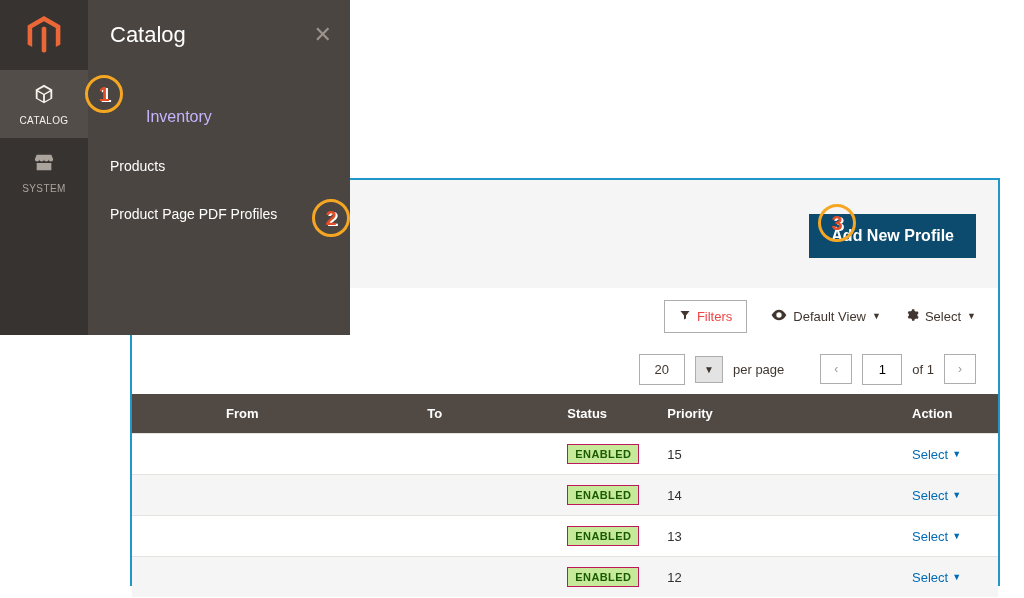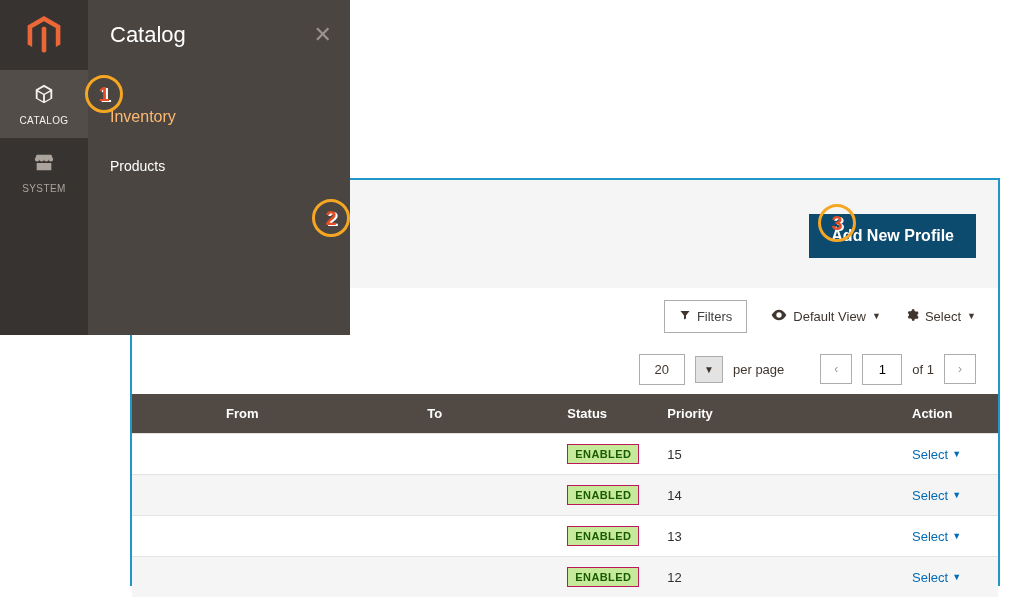--- a/index.html
+++ b/index.html
@@ -4,21 +4,21 @@
 <style>
   * { box-sizing: border-box; margin: 0; padding: 0; }
   body { font-family: -apple-system, BlinkMacSystemFont, "Segoe UI", Helvetica, Arial, sans-serif; background: #fff; width: 1024px; height: 598px; position: relative; overflow: hidden; }
 
   
   .content-frame { position: absolute; left: 130px; top: 178px; width: 870px; height: 408px; border: 2px solid #2196c9; background: #fff; }
   .toolbar-top { height: 108px; background: #f5f5f5; position: relative; }
   .add-btn { position: absolute; right: 22px; top: 34px; background: #0c4a6e; color: #fff; border: none; font-size: 16px; font-weight: 600; padding: 13px 22px; cursor: pointer; }
   
   .toolbar-mid { height: 56px; background: #fff; display: flex; align-items: center; justify-content: flex-end; gap: 24px; padding-right: 22px; font-size: 13px; color: #41362f; }
-  .filters-btn { border: 1px solid #adadad; background: #fff; padding: 8px 14px; display: inline-flex; align-items: center; gap: 6px; cursor: pointer; font-size: 13px; color: #404040; }
+  .filters-btn { border: 1px solid #adadad; background: #fff; padding: 8px 14px; display: inline-flex; align-items: center; gap: 6px; cursor: pointer; font-size: 13px; color: #ef4444; }
   .view-ctl, .cols-ctl { display: inline-flex; align-items: center; gap: 6px; cursor: pointer; }
   .caret { font-size: 9px; }
 
   .toolbar-pager { height: 50px; background: #fff; display: flex; align-items: center; justify-content: flex-end; gap: 10px; padding-right: 22px; font-size: 13px; color: #41362f; }
   .page-size-wrap { display: flex; align-items: center; gap: 10px; }
   .page-size-num { border: 1px solid #adadad; padding: 7px 15px; display: inline-block; min-width: 36px; }
   .page-dd { border: 1px solid #adadad; background: #e3e3e3; padding: 7px 8px; display: inline-block; font-size: 10px; }
   .nav-btn { border: 1px solid #adadad; background: #fff; padding: 7px 10px; cursor: pointer; color: #999; font-size: 12px; min-width: 32px; text-align: center; }
   .page-input { border: 1px solid #adadad; width: 40px; padding: 7px 6px; text-align: center; font-size: 13px; }
   .spacer { width: 16px; }
@@ -37,21 +37,21 @@
   .rail { position: absolute; left: 0; top: 0; width: 88px; height: 335px; background: #373330; z-index: 5; }
   .rail-logo { height: 70px; display: flex; align-items: center; justify-content: center; }
   .rail-item { height: 68px; display: flex; flex-direction: column; align-items: center; justify-content: center; gap: 4px; color: #aaa49d; font-size: 10px; letter-spacing: .4px; cursor: pointer; }
   .rail-item.active { background: #524d49; color: #f7f3eb; }
   .ricon { font-size: 22px; }
 
   
   .flyout { position: absolute; left: 88px; top: 0; width: 262px; height: 335px; background: #4a4540; z-index: 5; color: #fff; padding: 0 22px; }
   .fly-title { font-size: 22px; color: #fff; padding: 22px 0 10px; font-weight: 400; }
   .fly-close { position: absolute; right: 18px; top: 22px; color: #9c948c; font-size: 22px; cursor: pointer; font-weight: 300; }
-  .fly-section { color: #fdba74; font-size: 16px; margin-top: 50px; font-weight: 400; }
+  .fly-section { color: #c4b5fd; font-size: 16px; margin-top: 50px; font-weight: 400; margin-left: 36px; }
   .fly-link { display: block; color: #fff; font-size: 14px; margin-top: 32px; cursor: pointer; text-decoration: none; font-weight: 400; }
 
   
   .callout { position: absolute; z-index: 20; width: 38px; height: 38px; border-radius: 50%; border: 3px solid #f5a623; background: rgba(255,255,255,0.0); display: flex; align-items: center; justify-content: center; font-size: 20px; font-weight: 700; color: #e44d26; }
   .callout .shadow { color: #fff; position: absolute; transform: translate(2px,1px); z-index: -1; }
   .c1 { left: 85px; top: 75px; }
   .c2 { left: 312px; top: 199px; }
   .c3 { left: 818px; top: 204px; }
 </style>
 </head>
@@ -184,20 +184,21 @@
     </span>
     <span>SYSTEM</span>
   </div>
 </div>
 
 <div class="flyout">
   <div class="fly-title">Catalog</div>
   <span class="fly-close">✕</span>
   <div class="fly-section">Inventory</div>
   <a class="fly-link">Products</a>
+  <a class="fly-link">Product Page PDF Profiles</a>
 </div>
 
 <div class="callout c1">
     <span class="shadow">1</span>
     <span>1</span>
   </div>
 <div class="callout c2">
     <span class="shadow">2</span>
     <span>2</span>
   </div>

